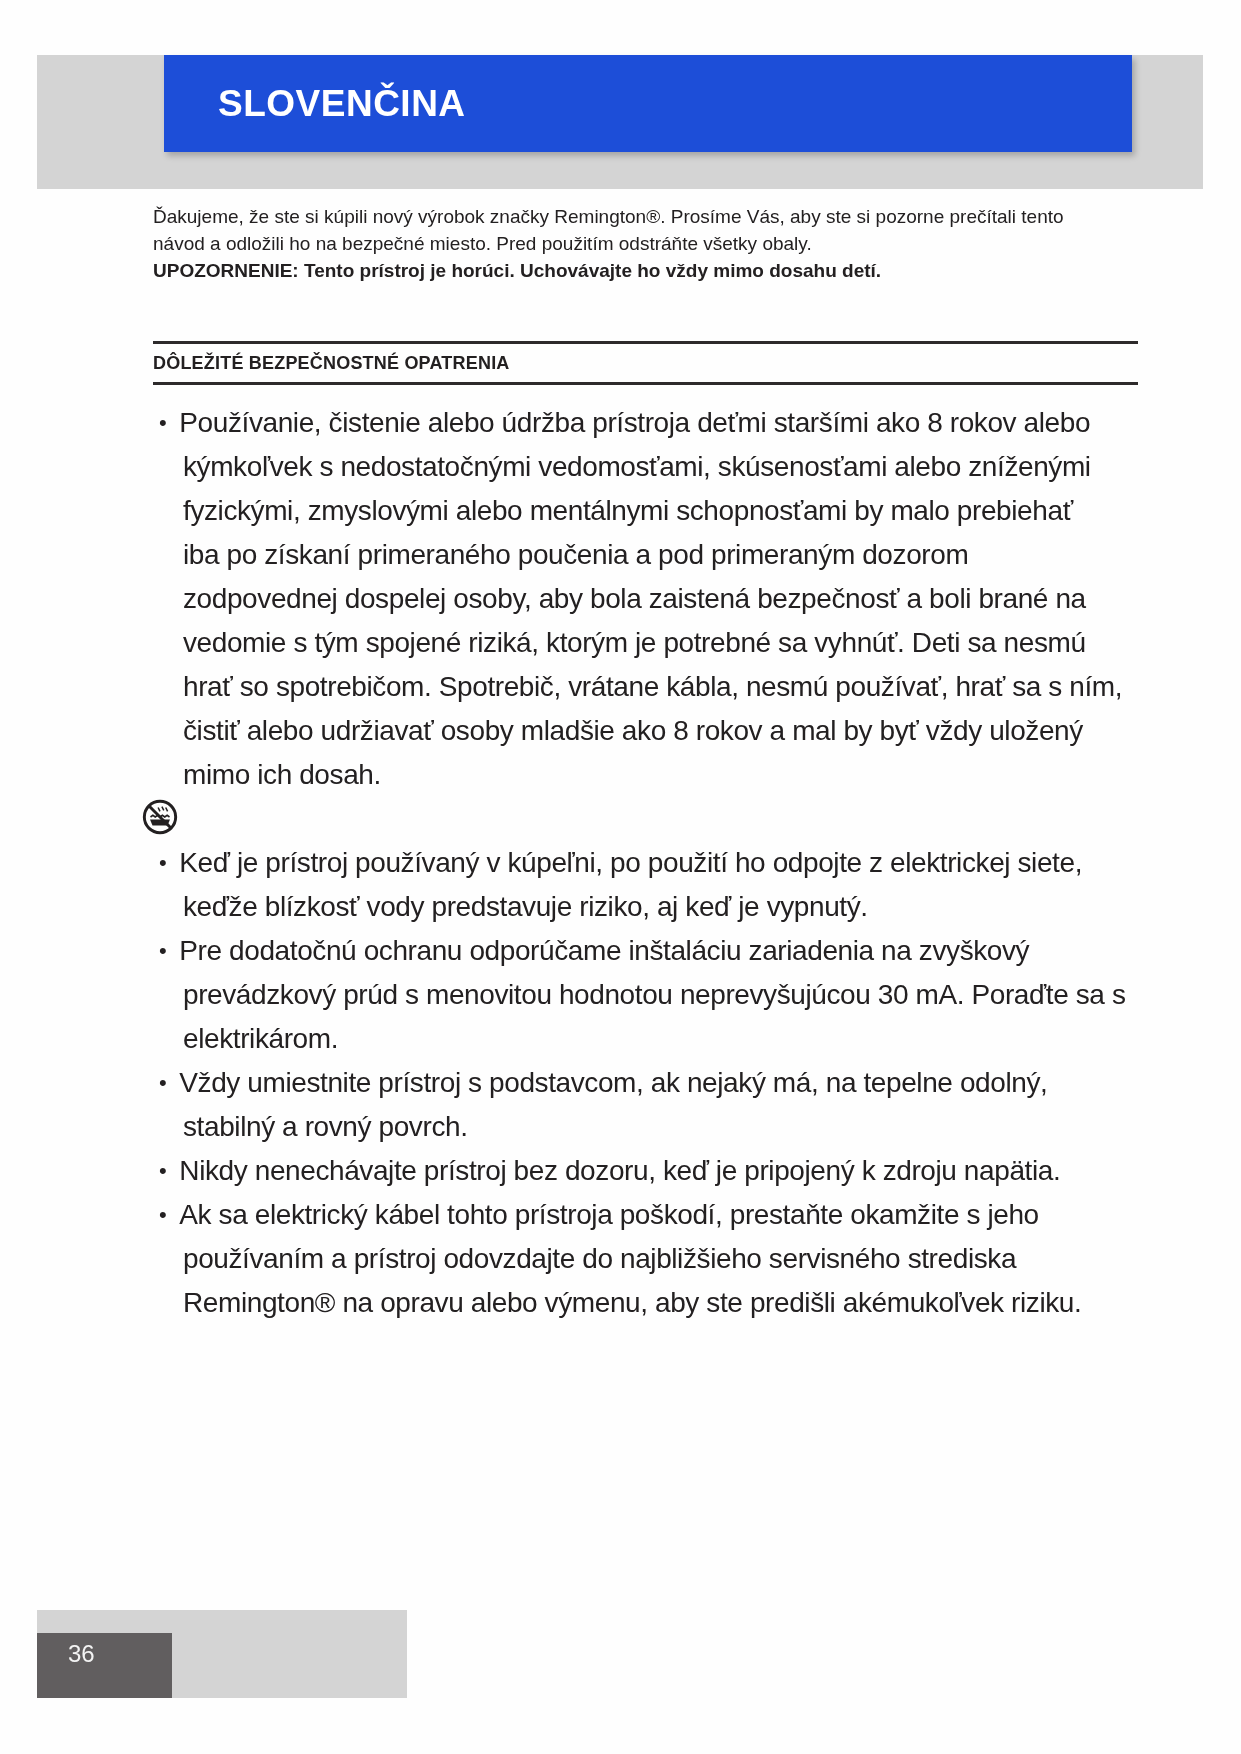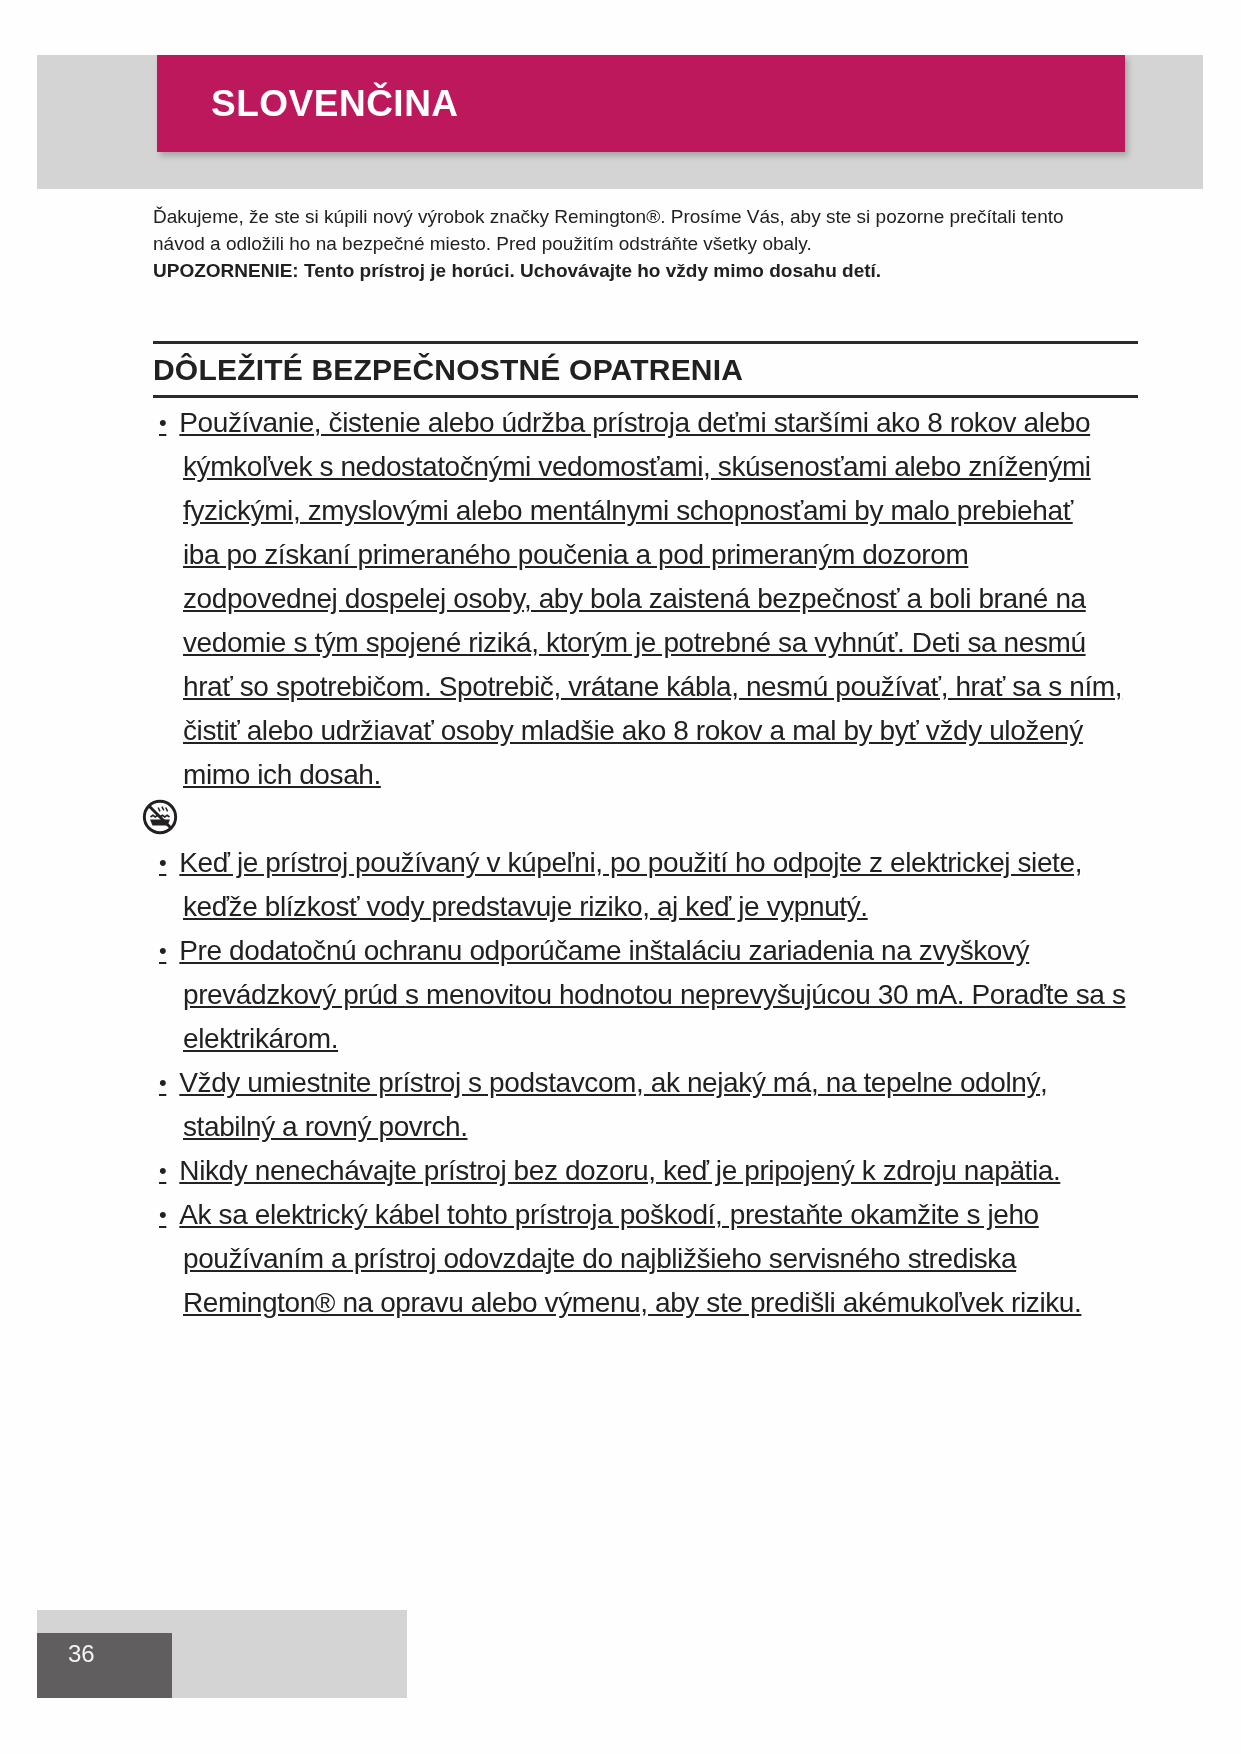--- a/index.html
+++ b/index.html
@@ -9,38 +9,38 @@
     font-family:"Liberation Sans","DejaVu Sans",sans-serif;
     color:#232021;
     overflow:hidden;
   }
   
   .header-band{
     position:absolute;left:37px;top:55px;width:1166px;height:134px;
     background:#d4d4d4;
   }
   .header-bar{
-    position:absolute;left:157px;top:55px;width:968px;height:97px;
-    background:#be185d;
+    position:absolute;left:164px;top:55px;width:968px;height:97px;
+    background:#1d4ed8;
     box-shadow:3px 4px 6px rgba(0,0,0,0.22);
     display:flex;align-items:center;
   }
   .header-title{
     color:#ffffff;font-weight:bold;font-size:37px;letter-spacing:0.5px;
     padding-left:54px;
   }
   
   .col{position:absolute;left:153px;width:985px;}
   .intro{top:203px;font-size:19px;line-height:27px;white-space:pre-line;}
   .intro-warning{top:258px;font-size:19px;line-height:27px;font-weight:bold;}
   .section-heading{
     top:341px;
     border-top:3px solid #2d2a2b;border-bottom:3px solid #2d2a2b;
     padding:9px 0 8px 0;
-    font-size:30px;font-weight:bold;letter-spacing:0.2px;
+    font-size:18px;font-weight:bold;letter-spacing:0.2px;
   }
   
   .safety-list{
     top:401px;list-style:none;margin:0;padding:0;
     font-size:28px;line-height:44px;letter-spacing:-0.4px;
   }
   .safety-list li{margin:0;}
   li.b{padding-left:30px;text-indent:-24px;}
   li.b .dot{font-size:22px;margin-right:13px;vertical-align:2px;}
   li.icn{padding-left:30px;text-indent:-42px;}
@@ -66,21 +66,21 @@
 <div class="header-bar">
   <span class="header-title">SLOVENČINA</span>
 </div>
 
 <div class="col intro" style="position:absolute;">Ďakujeme, že ste si kúpili nový výrobok značky Remington®. Prosíme Vás, aby ste si pozorne prečítali tento
 návod a odložili ho na bezpečné miesto.  Pred použitím odstráňte všetky obaly.</div>
 <div class="col intro-warning" style="position:absolute;top:257px;">UPOZORNENIE: Tento prístroj je horúci. Uchovávajte ho vždy mimo dosahu detí.</div>
 
 <div class="col section-heading" style="position:absolute;">DÔLEŽITÉ BEZPEČNOSTNÉ OPATRENIA</div>
 
-<ul class="col safety-list" style="position:absolute;text-decoration:underline;">
+<ul class="col safety-list" style="position:absolute;">
   <li class="b">
     <span class="dot">•</span><span class="itxt">Používanie, čistenie alebo údržba prístroja deťmi staršími ako 8 rokov alebo
 kýmkoľvek s nedostatočnými vedomosťami, skúsenosťami alebo zníženými
 fyzickými, zmyslovými alebo mentálnymi schopnosťami by malo prebiehať
 iba po získaní primeraného poučenia a pod primeraným dozorom
 zodpovednej dospelej osoby, aby bola zaistená bezpečnosť a boli brané na
 vedomie s tým spojené riziká, ktorým je potrebné sa vyhnúť. Deti sa nesmú
 hrať so spotrebičom. Spotrebič, vrátane kábla, nesmú používať, hrať sa s ním,
 čistiť alebo udržiavať osoby mladšie ako 8 rokov a mal by byť vždy uložený
 mimo ich dosah.</span>

